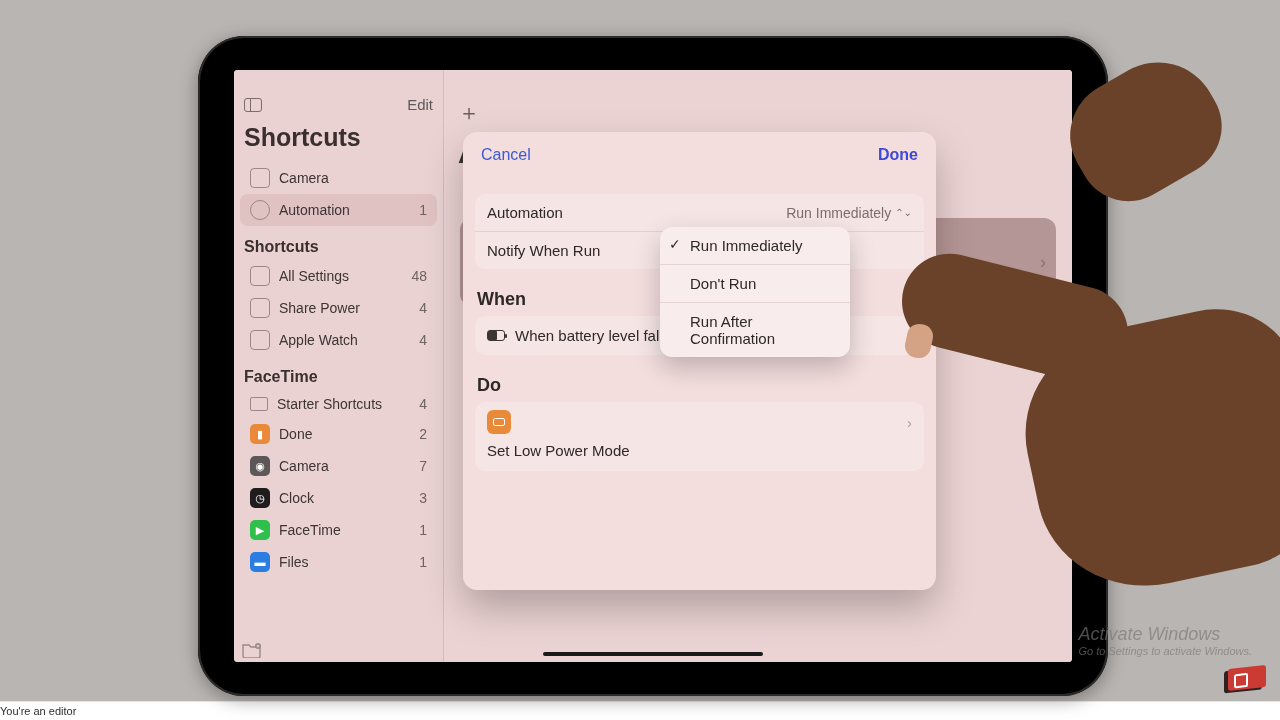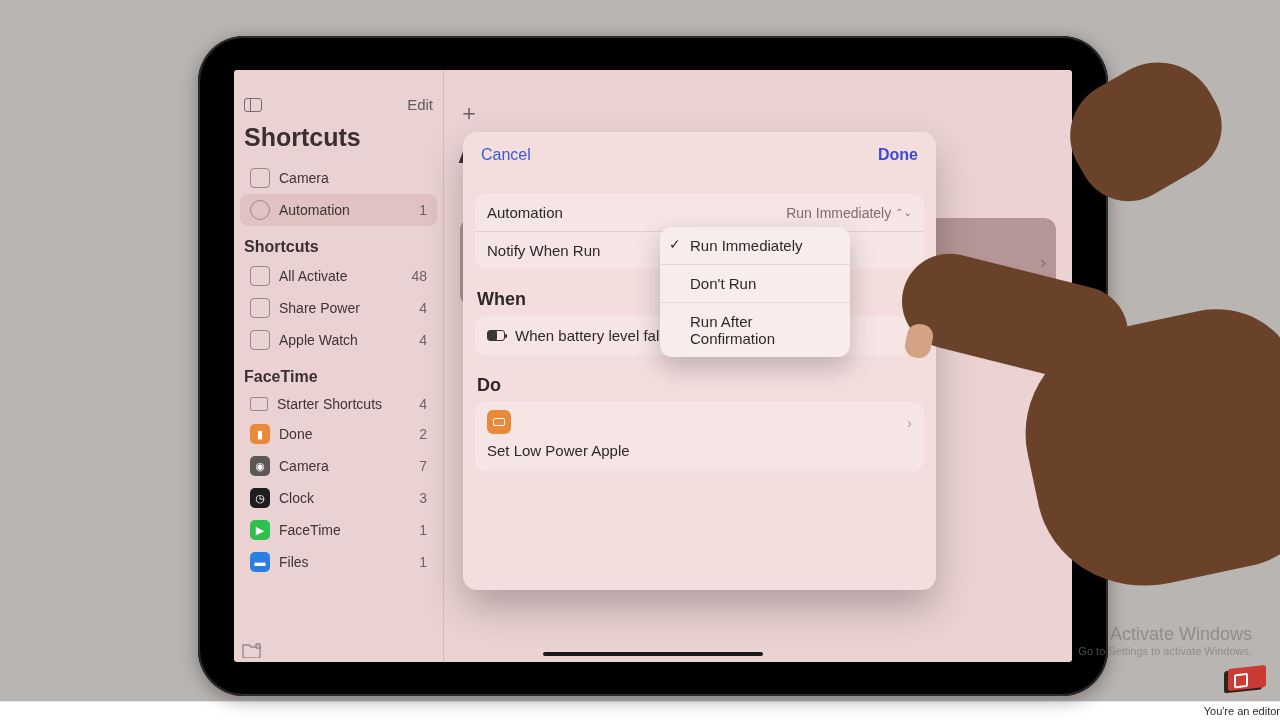--- a/index.html
+++ b/index.html
@@ -162,41 +162,42 @@
     position:absolute; left:9px; top:9px; font-size:14px; color:#2e2828;
   }
 
   
   .home-indicator{ position:absolute; bottom:6px; left:50%; transform:translateX(-50%); width:220px; height:4px; background:#1a1a1a; border-radius:3px;}
 
   
   .watermark{
     position:absolute; right:28px; bottom:44px;
     color:rgba(120,120,120,.65);
-    text-align:right;
+    text-align:left;
     font-family:"Segoe UI",sans-serif;
+    font-style:italic;
   }
   .watermark .t{ font-size:18px;}
   .watermark .s{ font-size:11px;}
 
   
   .corner{ position:absolute; right:14px; bottom:12px; width:38px; height:22px; background:#cc3a34; border-radius:3px; transform:skewY(-6deg); box-shadow:-4px 2px 0 #30211f;}
   .corner::after{ content:""; position:absolute; left:6px; top:6px; width:10px; height:10px; border:2px solid #fff; border-radius:2px;}
   
   
   .hand{ position:absolute; right:0; top:80px; width:300px; height:520px; pointer-events:none;}
   .palm{ position:absolute; right:-30px; top:240px; width:280px; height:260px; background:#6a4229; border-radius:40% 30% 30% 40%; transform:rotate(-12deg);}
   .finger1{ position:absolute; right:150px; top:190px; width:230px; height:95px; background:#6a4229; border-radius:60px; transform:rotate(14deg);}
   .thumb{ position:absolute; right:60px; top:-10px; width:150px; height:120px; background:#6a4229; border-radius:55px 60px 50px 50px; transform:rotate(-30deg);}
   .nail{ position:absolute; right:348px; top:244px; width:26px; height:34px; background:#d4a385; border-radius:12px; transform:rotate(12deg);}
 
   
   .footer{
     height:19px; background:#ffffff; font-size:11px; color:#2d2d2d;
-    display:flex; align-items:center; justify-content:flex-end;
+    display:flex; align-items:center; justify-content:flex-start;
     border-top:1px solid #e6e6e6;
   }
 
 </style>
 </head>
 <body>
 
 <div class="photo-frame">
 
   <div class="ipad">
@@ -237,21 +238,21 @@
         </div>
         <div class="side-item active">
           <span class="side-icon circle"></span>
           <span>Automation</span>
           <span class="count">1</span>
         </div>
 
         <div class="section-label">Shortcuts</div>
         <div class="side-item">
           <span class="side-icon box"></span>
-          <span>All Activate</span>
+          <span>All Settings</span>
           <span class="count">48</span>
         </div>
         <div class="side-item">
           <span class="side-icon box"></span>
           <span>Share Power</span>
           <span class="count">4</span>
         </div>
         <div class="side-item">
           <span class="side-icon box"></span>
           <span>Apple Watch</span>
@@ -340,21 +341,21 @@
         </div>
 
         <div class="sec-title">Do</div>
         <div class="do-wrap">
           <div class="top">
             <span class="action-icon">
                 <div></div>
               </span>
             <span class="chev-small">›</span>
           </div>
-          <div class="name">Set Low Power Apple</div>
+          <div class="name">Set Low Power Mode</div>
         </div>
 
         <div class="popover">
           <div class="opt checked">
             <span>Run Immediately</span>
           </div>
           <div class="opt">
             <span>Don't Run</span>
           </div>
           <div class="opt">

